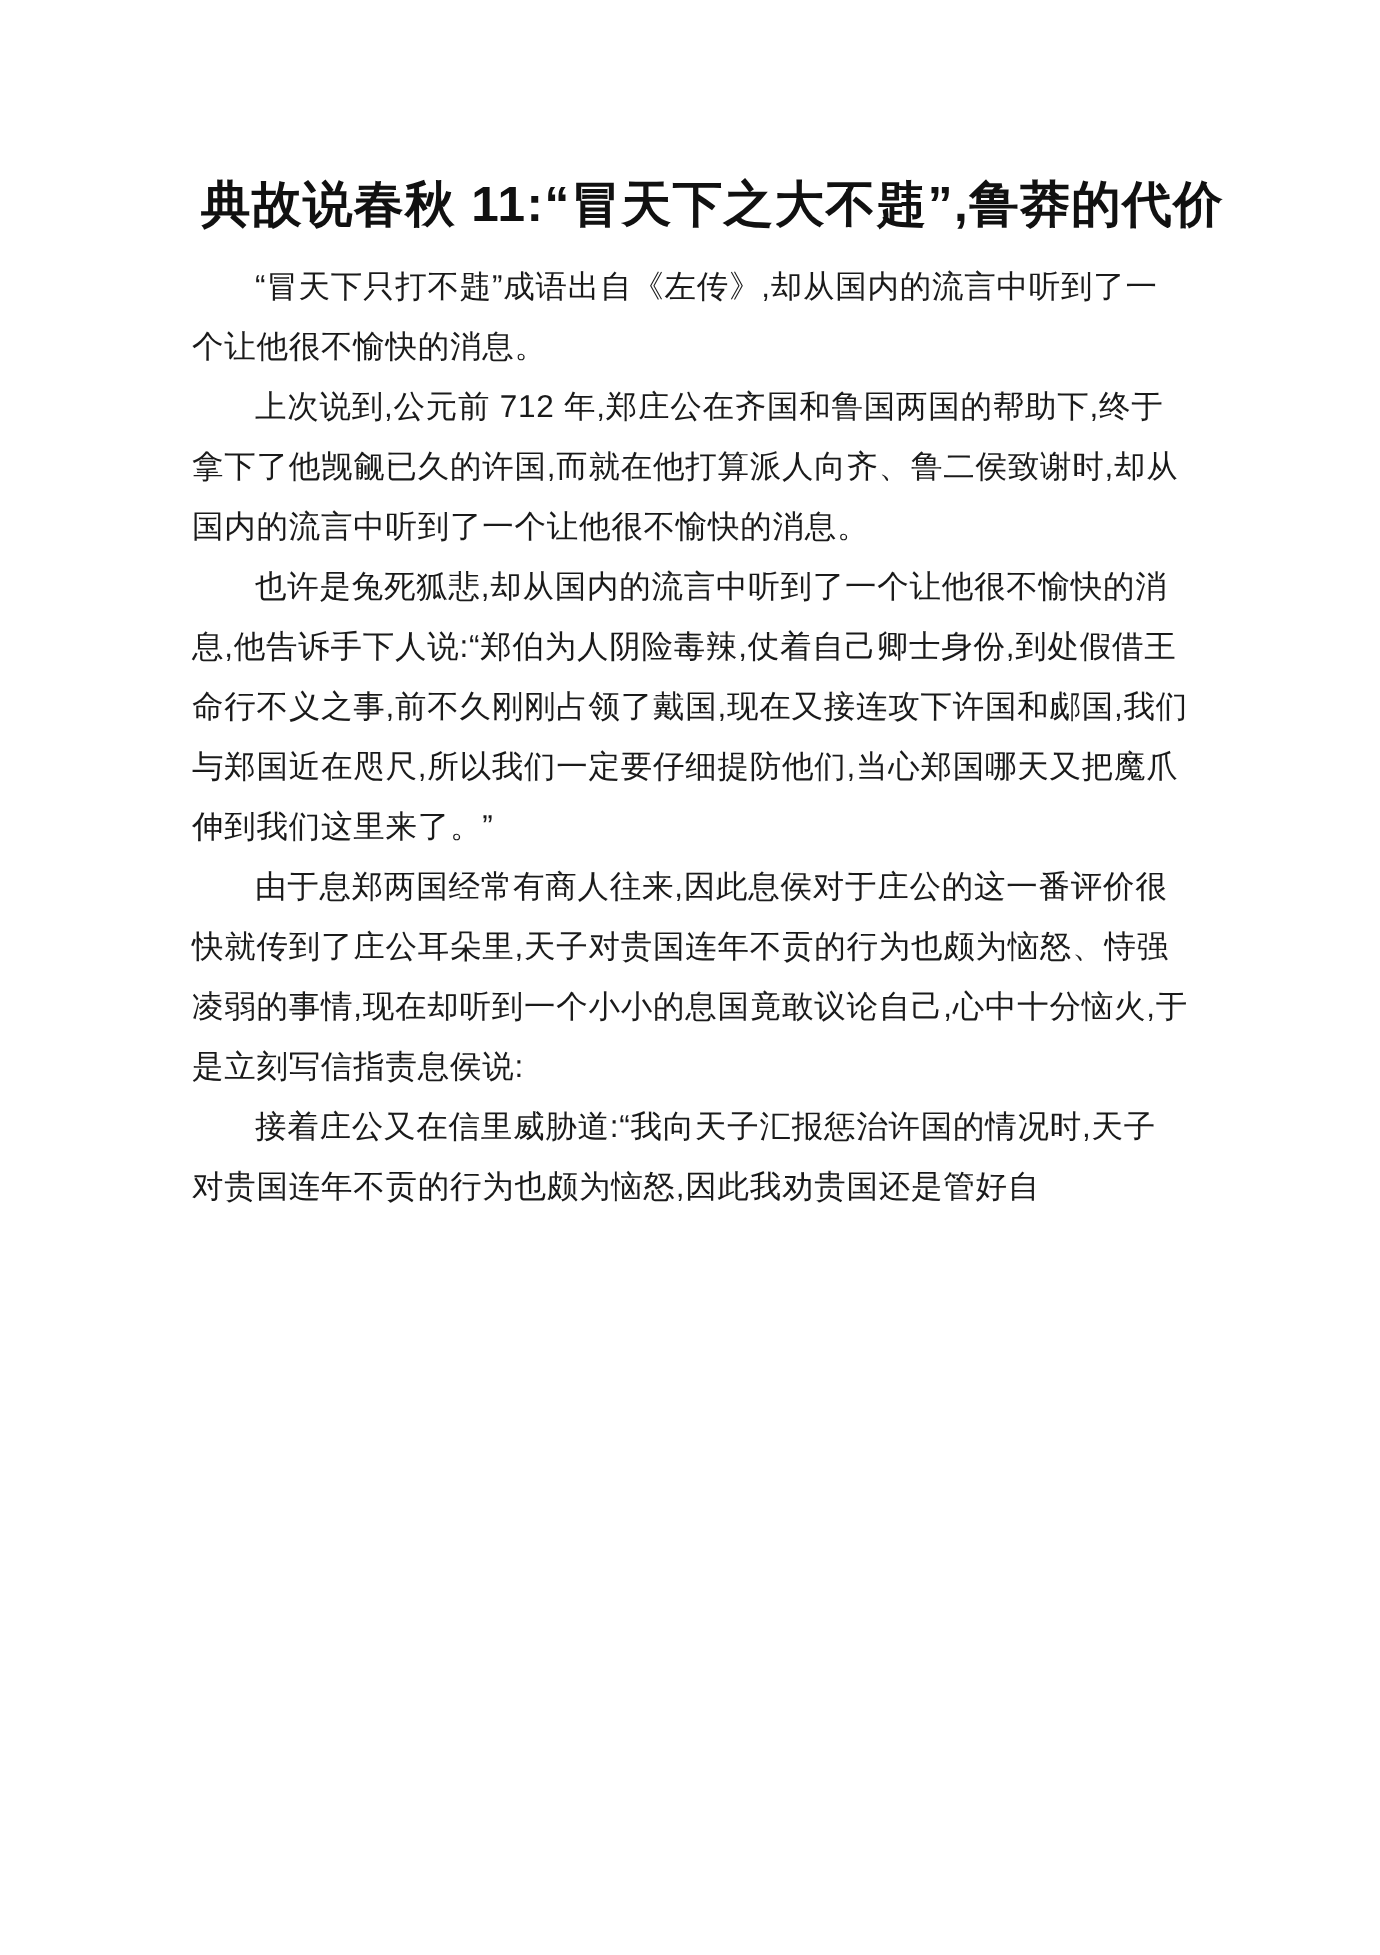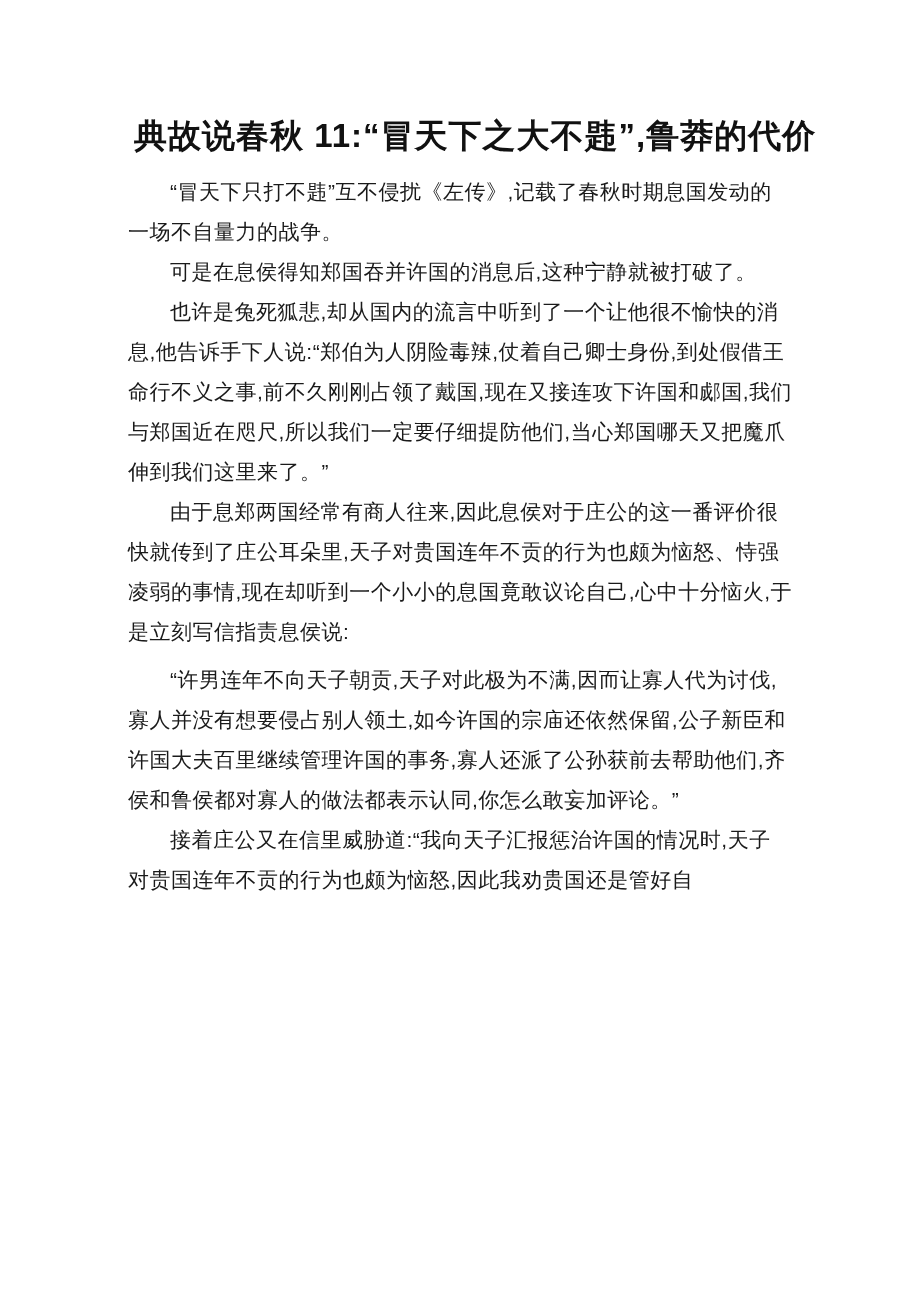--- a/index.html
+++ b/index.html
@@ -45,20 +45,19 @@
     margin-top: 8px;
   }
 </style>
 </head>
 <body>
 
 <div class="page">
   <h1 class="doc-title">典故说春秋 11:“冒天下之大不韪”,鲁莽的代价</h1>
 
   <div class="doc-body">
-    <p>“冒天下只打不韪”互不侵扰《左传》,记载了春秋时期息国发动的一场不自量力的战争。</p>
-    <p>可是在息侯得知郑国吞并许国的消息后,这种宁静就被打破了。</p>
+    <p>“冒天下只打不韪”成语出自《左传》,却从国内的流言中听到了一个让他很不愉快的消息。</p>
+    <p>上次说到,公元前 712 年,郑庄公在齐国和鲁国两国的帮助下,终于拿下了他觊觎已久的许国,而就在他打算派人向齐、鲁二侯致谢时,却从国内的流言中听到了一个让他很不愉快的消息。</p>
     <p>也许是兔死狐悲,却从国内的流言中听到了一个让他很不愉快的消息,他告诉手下人说:“郑伯为人阴险毒辣,仗着自己卿士身份,到处假借王命行不义之事,前不久刚刚占领了戴国,现在又接连攻下许国和郕国,我们与郑国近在咫尺,所以我们一定要仔细提防他们,当心郑国哪天又把魔爪伸到我们这里来了。”</p>
     <p>由于息郑两国经常有商人往来,因此息侯对于庄公的这一番评价很快就传到了庄公耳朵里,天子对贵国连年不贡的行为也颇为恼怒、恃强凌弱的事情,现在却听到一个小小的息国竟敢议论自己,心中十分恼火,于是立刻写信指责息侯说:</p>
-    <p class="quote-extra">“许男连年不向天子朝贡,天子对此极为不满,因而让寡人代为讨伐,寡人并没有想要侵占别人领土,如今许国的宗庙还依然保留,公子新臣和许国大夫百里继续管理许国的事务,寡人还派了公孙获前去帮助他们,齐侯和鲁侯都对寡人的做法都表示认同,你怎么敢妄加评论。”</p>
     <p>接着庄公又在信里威胁道:“我向天子汇报惩治许国的情况时,天子对贵国连年不贡的行为也颇为恼怒,因此我劝贵国还是管好自</p>
   </div>
 </div>
 
 </body></html>

